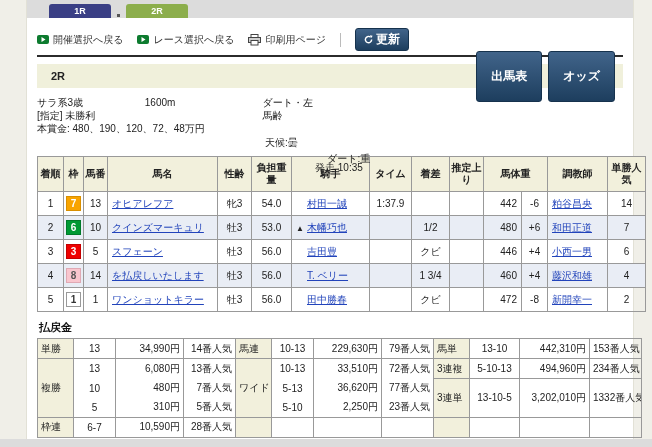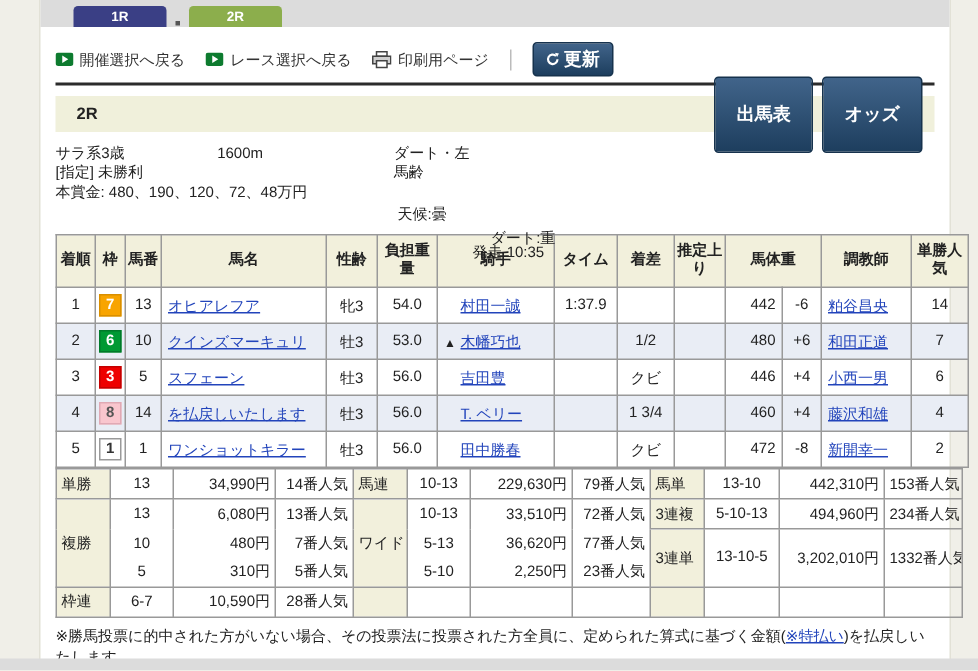--- a/index.html
+++ b/index.html
@@ -242,20 +242,21 @@
             <td>クビ</td>
             <td></td>
             <td class="right">472</td>
             <td>-8</td>
             <td class="left"><a class="lnk">新開幸一</a></td>
             <td>2</td>
           </tr>
         </tbody>
       </table>
 
+      <div class="payout-title">払戻金</div>
 
       <table class="payout">
         <colgroup>
           <col style="width:36px">
             <col style="width:42px">
             <col style="width:68px">
             <col style="width:52px">
           <col style="width:36px">
             <col style="width:42px">
             <col style="width:68px">

